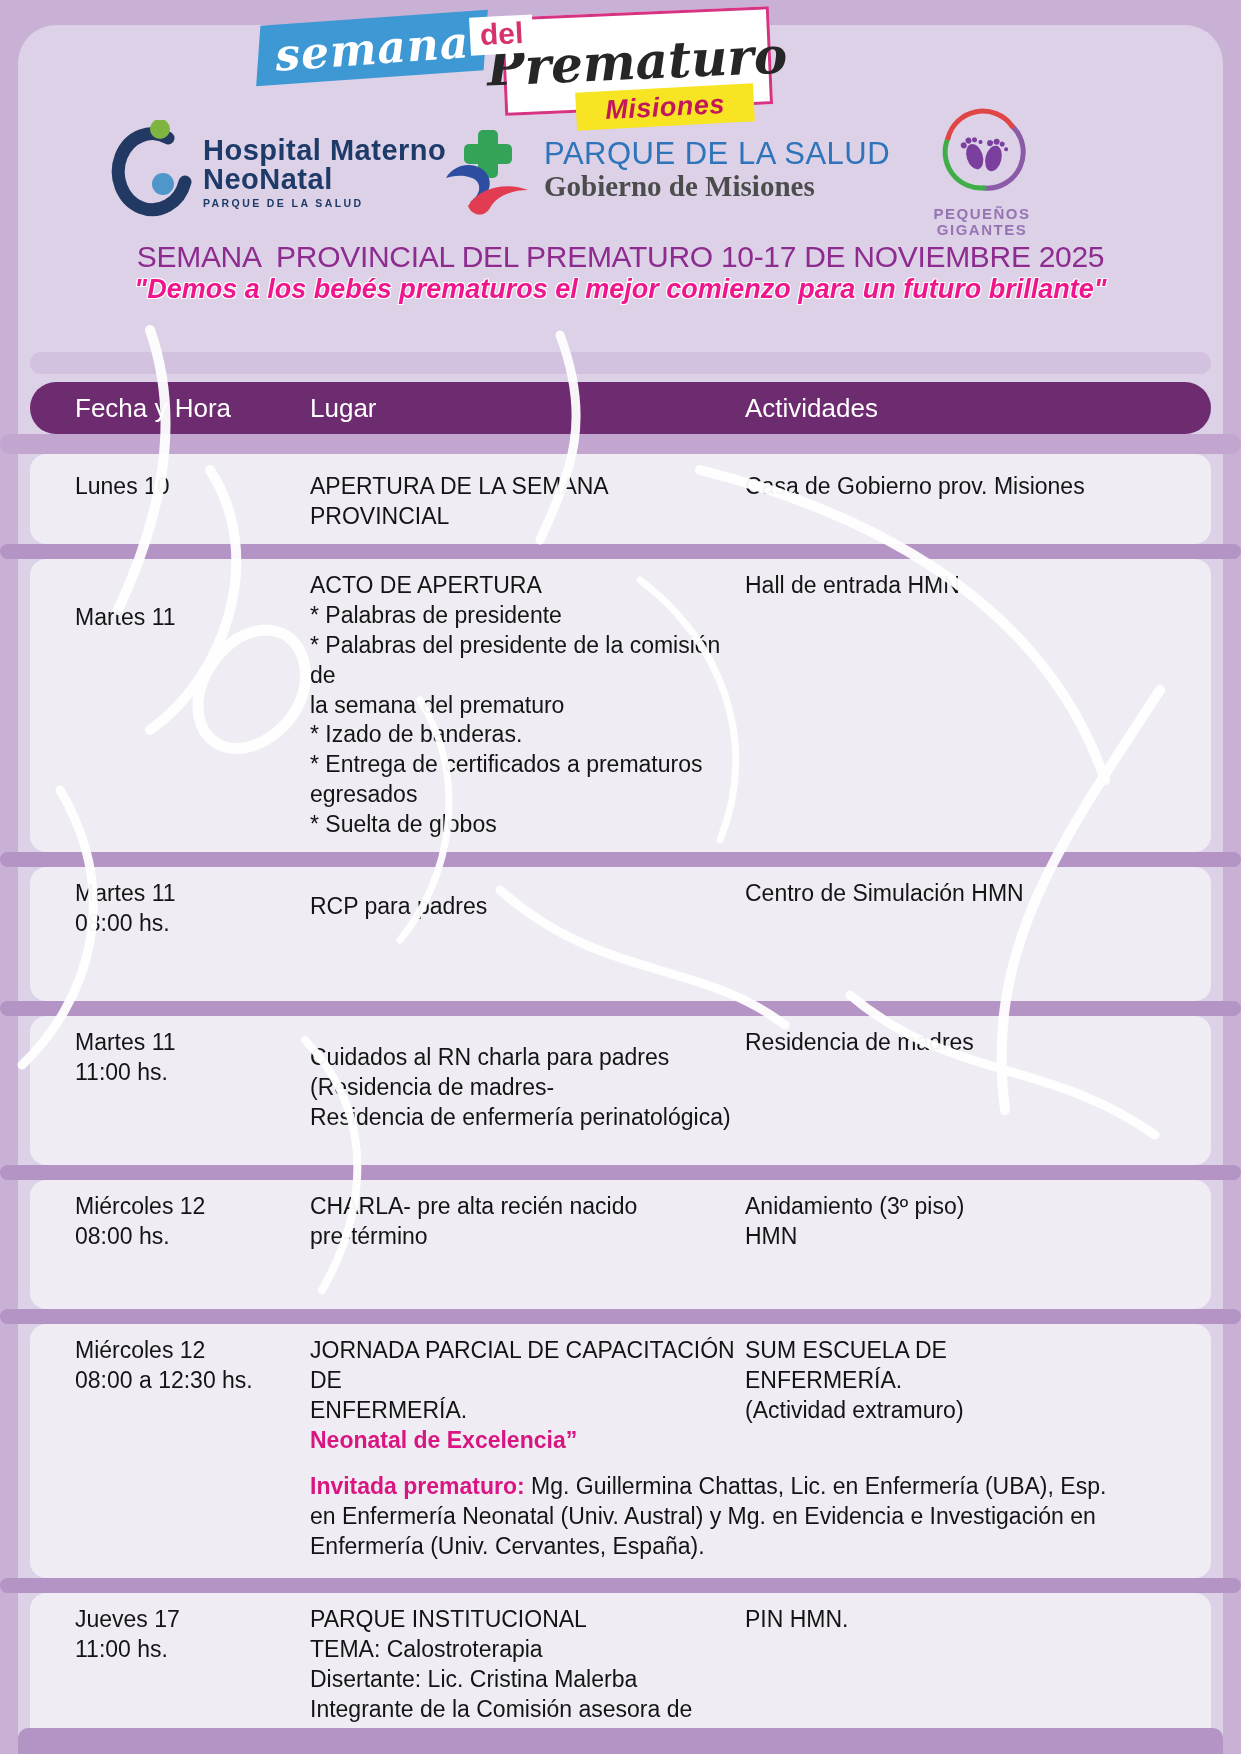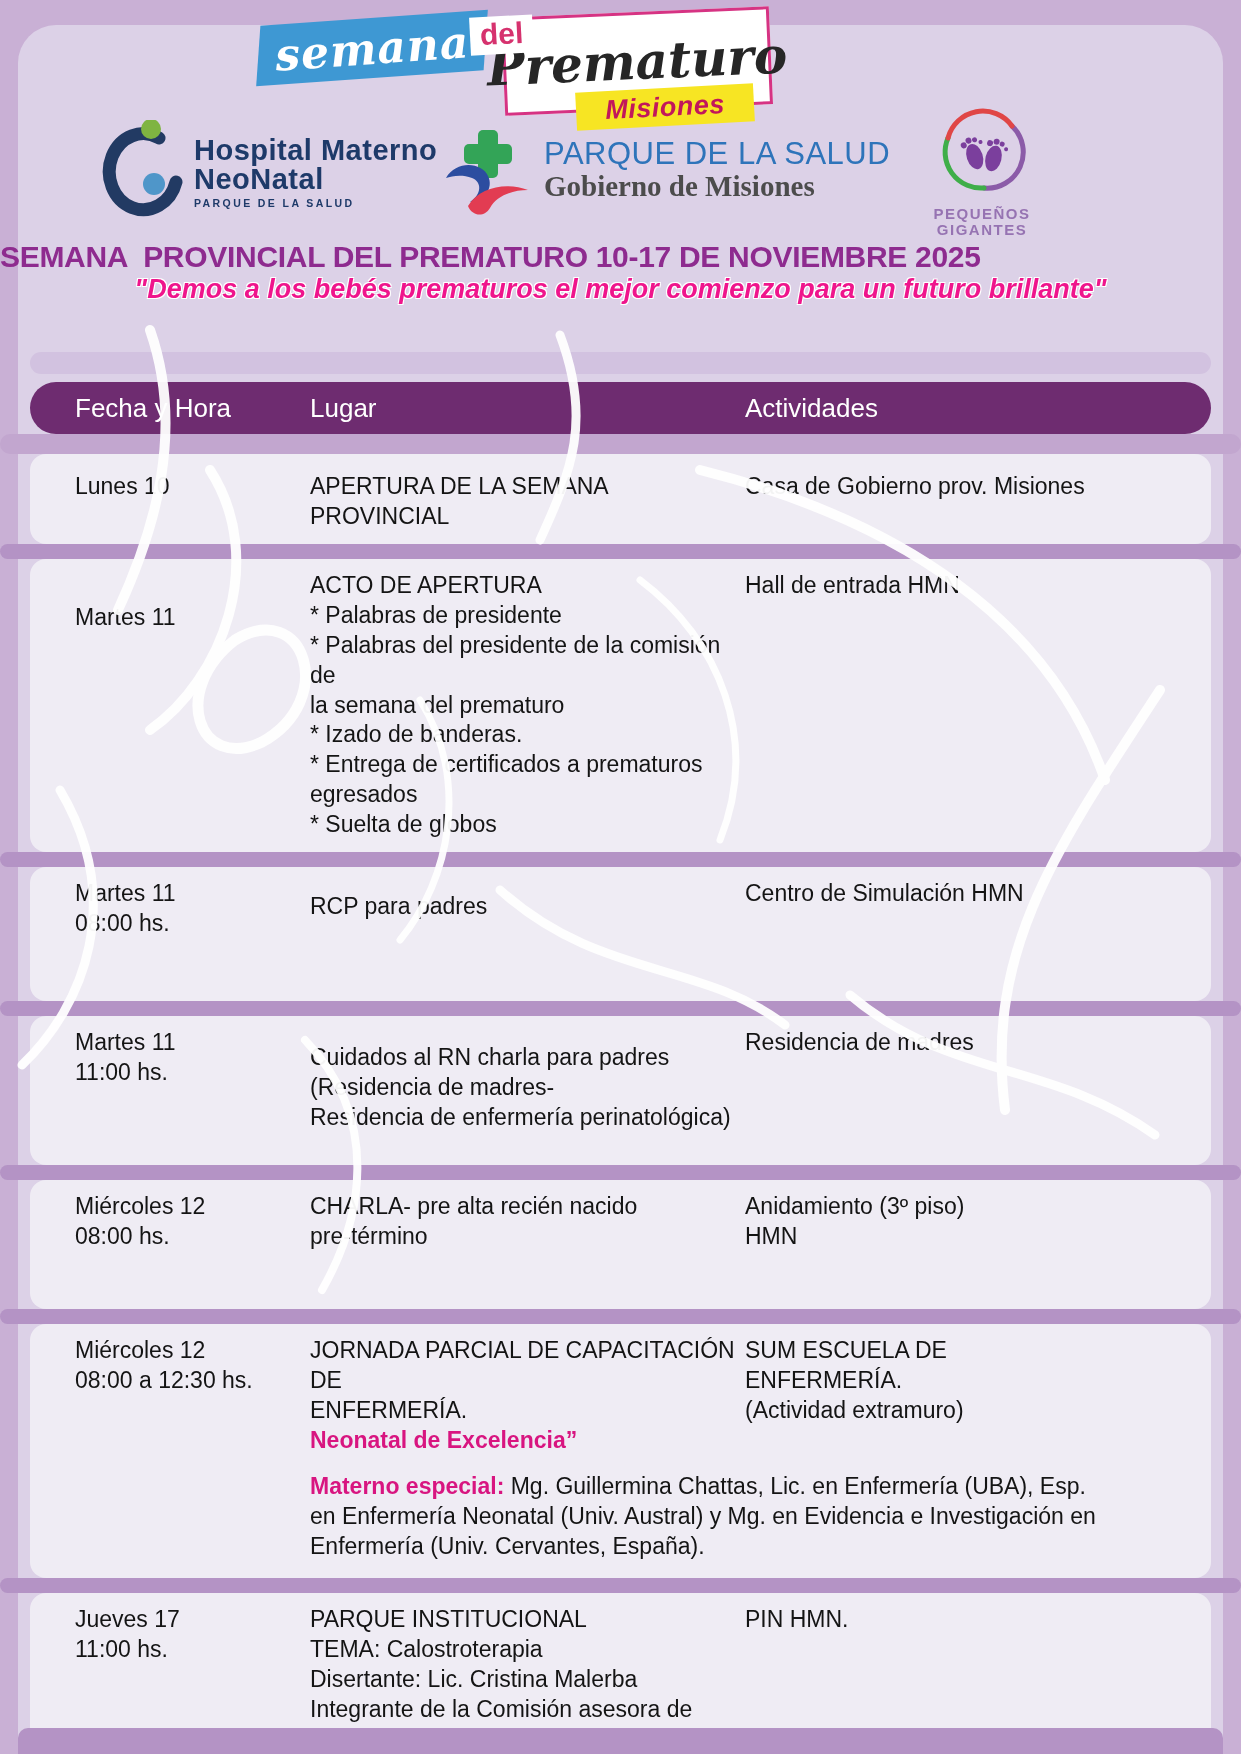--- a/index.html
+++ b/index.html
@@ -48,36 +48,36 @@
     position:absolute;left:318px;top:82px;width:178px;height:38px;
     background:#f7e523;transform:rotate(-3deg);z-index:4;
     display:flex;align-items:center;justify-content:center;
   }
   .banner-misiones span{
     font-weight:bold;font-style:italic;font-size:27px;color:#c2175b;letter-spacing:.5px;
   }
 
   
   .partner{position:absolute;z-index:4;display:flex;align-items:flex-start;}
-  .p-hospital{left:96px;top:120px;gap:6px;}
+  .p-hospital{left:105px;top:120px;gap:6px;}
   .p-hospital .txt{margin-top:16px;line-height:1.0;}
   .p-hospital .l1,.p-hospital .l2{font-size:29px;font-weight:bold;color:#1e3a69;letter-spacing:.5px;}
   .p-hospital .l3{font-size:10.5px;font-weight:bold;color:#1e3a69;letter-spacing:2.4px;margin-top:4px;}
   .p-parque{left:438px;top:126px;gap:10px;}
   .p-parque .txt{margin-top:12px;line-height:1.05;}
   .p-parque .l1{font-size:31px;color:#2e74ba;letter-spacing:.5px;}
   .p-parque .l2{font-family:"Liberation Serif", serif;font-size:29px;font-weight:bold;color:#4c4c4c;}
   .p-gigantes{left:900px;top:104px;width:164px;flex-direction:column;align-items:center;}
   .p-gigantes .txt{text-align:center;line-height:1.05;margin-top:2px;}
   .p-gigantes .l1,.p-gigantes .l2{font-size:15px;font-weight:bold;color:#9673b2;letter-spacing:1.5px;}
 
   
   .title{
-    position:absolute;top:240px;left:0;width:100%;z-index:4;
-    font-size:30px;font-weight:bold;color:#8e2b8f;letter-spacing:-.3px;white-space:pre;
+    position:absolute;top:240px;left:0;width:100%;text-align:center;z-index:4;
+    font-size:30px;font-weight:normal;color:#8e2b8f;letter-spacing:-.3px;white-space:pre;
   }
   .quote{
     position:absolute;top:274px;left:0;width:100%;text-align:center;z-index:4;
     font-size:27px;font-weight:bold;font-style:italic;color:#ef158c;
     text-shadow:1px 1px 0 #fff,-1px -1px 0 #fff,1px -1px 0 #fff,-1px 1px 0 #fff;
   }
 
   
   .schedule{position:absolute;top:352px;left:0;right:0;z-index:3;}
   .pre-band{height:22px;margin:0 30px 8px 30px;background:#d2c2e0;border-radius:14px;}
@@ -280,21 +280,21 @@
           <div class="col col-act">
             <div class="line">JORNADA PARCIAL DE CAPACITACIÓN DE</div>
             <div class="line">ENFERMERÍA.</div>
             <div class="line pink">Neonatal de Excelencia”</div>
           </div>
           <div class="col col-lugar">
             <div class="line">SUM ESCUELA DE</div>
             <div class="line">ENFERMERÍA.</div>
             <div class="line">(Actividad extramuro)</div>
           </div>
-          <div class="note"><span class="note-label">Materno especial:</span> Mg. Guillermina Chattas, Lic. en Enfermería (UBA), Esp. en Enfermería Neonatal (Univ. Austral) y Mg. en Evidencia e Investigación en Enfermería (Univ. Cervantes, España).</div>
+          <div class="note"><span class="note-label">Invitada prematuro:</span> Mg. Guillermina Chattas, Lic. en Enfermería (UBA), Esp. en Enfermería Neonatal (Univ. Austral) y Mg. en Evidencia e Investigación en Enfermería (Univ. Cervantes, España).</div>
         </div>
         <div class="gap"></div>
         <div class="row grid3 row-7">
           <div class="col col-fecha">
             <div class="line">Jueves 17</div>
             <div class="line">11:00 hs.</div>
           </div>
           <div class="col col-act">
             <div class="line">PARQUE INSTITUCIONAL</div>
             <div class="line">TEMA: Calostroterapia</div>

